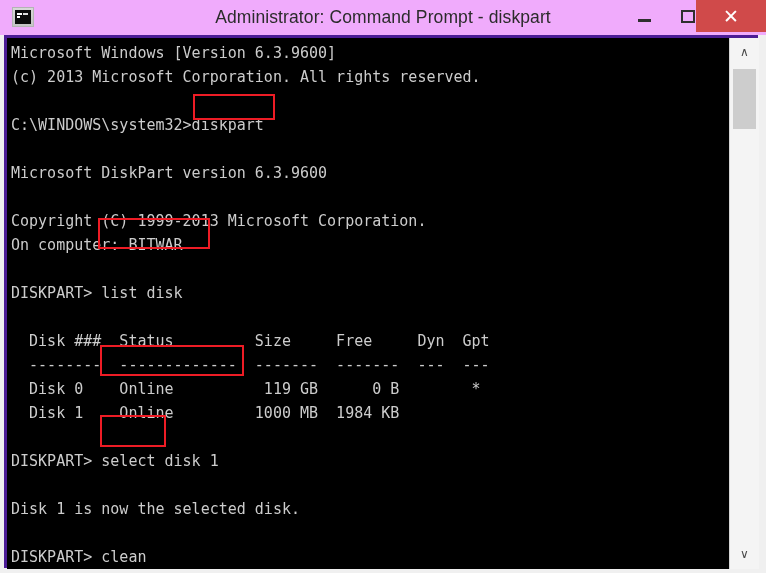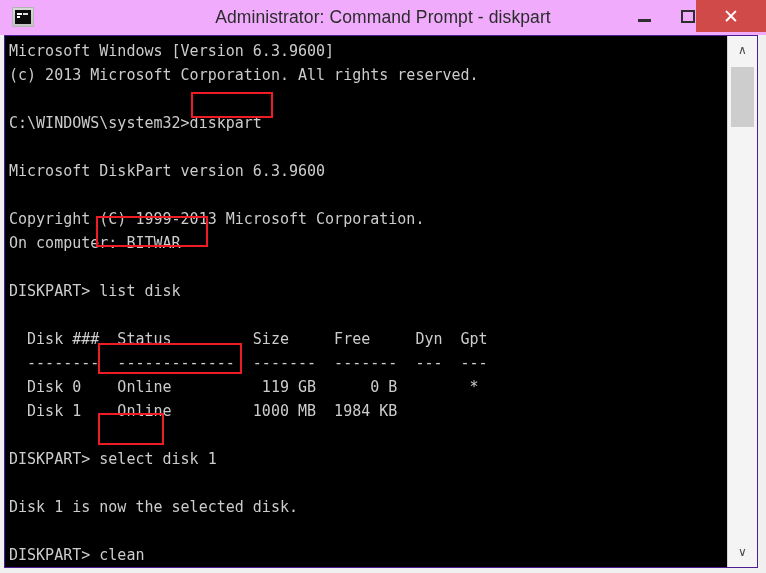--- a/index.html
+++ b/index.html
@@ -127,21 +127,21 @@
     font-family: "DejaVu Sans", sans-serif;
   }
 
   
   #console-frame {
     position: absolute;
     left: 4px;
     top: 35px;
     width: 754px;
     height: 533px;
-    border: 1px solid #4c1d95;
+    border: 3px solid #4c1d95;
     box-sizing: border-box;
     background: #000000;
   }
   #console-text {
     position: absolute;
     left: 0;
     top: 0;
     width: 722px;
     height: 531px;
     background: #000000;

